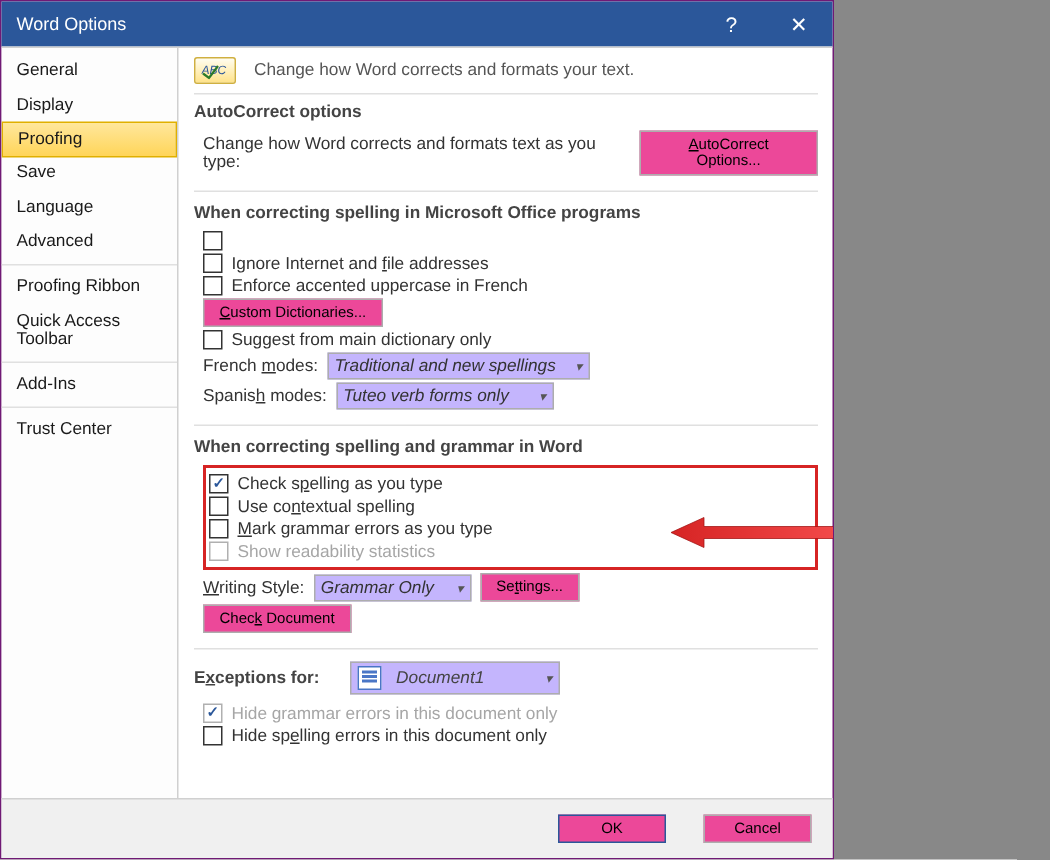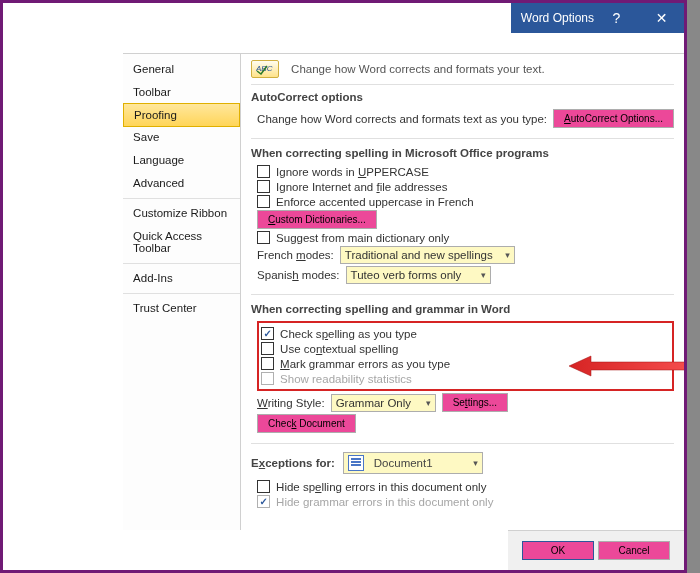--- a/index.html
+++ b/index.html
@@ -1,41 +1,41 @@
 <!DOCTYPE html>
 <html><head>
   <meta charset="utf-8">
   <style>
     * { box-sizing: border-box; font-family: "Segoe UI", Tahoma, sans-serif; }
     body { margin: 0; background: #888; width: 700px; height: 573px; overflow: hidden; }
-    .window { width: 687px; height: 573px; background: #fff; border: 3px solid #701a75; display: flex; flex-direction: column; align-items: flex-end; }
+    .window { width: 556px; height: 573px; background: #fff; border: 1px solid #701a75; display: flex; flex-direction: column; }
     .title-bar { height: 30px; background: #2b579a; color: #fff; display: flex; align-items: center; padding: 0 0 0 10px; font-size: 12px; }
     .title-bar .spacer { flex: 1; }
     .title-bar .tbtn { width: 45px; height: 30px; display: flex; align-items: center; justify-content: center; font-size: 14px; cursor: default; }
-    .body { flex: 1; display: flex; overflow: hidden; border-top: 1px solid #d0d0d0; margin-top: 20px; }
+    .body { flex: 1; display: flex; overflow: hidden; border-top: 1px solid #d0d0d0; }
     .sidebar { width: 118px; background: #fdfdfd; border-right: 1px solid #d0d0d0; padding-top: 4px; }
     .nav-item { padding: 5px 10px; font-size: 11.5px; color: #1a1a1a; cursor: default; border-bottom: 1px solid transparent; }
     .nav-item.sel { background: linear-gradient(#ffe79c, #ffd559); border: 1px solid #e0b000; margin: -1px 0; }
     .nav-sep { height: 1px; background: #e0e0e0; margin: 3px 0; }
     .content { flex: 1; overflow: auto; padding: 4px 10px 8px 10px; font-size: 11.5px; color: #333; }
     .sect-head { font-weight: bold; color: #444; margin: 10px 0 6px 0; border-top: 1px solid #e0e0e0; padding-top: 8px; }
     .sect-head.first { border-top: none; padding-top: 0; margin-top: 6px; }
     .row { display: flex; align-items: center; gap: 6px; margin: 2px 0; }
     .indent { margin-left: 6px; }
     .cb { width: 13px; height: 13px; border: 1px solid #333; display: inline-flex; align-items: center; justify-content: center; font-size: 10px; background: #fff; flex-shrink: 0; }
     .cb.disabled { border-color: #b0b0b0; }
     .cb.checkmark::after { content: "✓"; color: #2b579a; font-weight: bold; line-height: 1; }
     .btn { border: 1px solid #adadad; background: #ec4899; padding: 3px 10px; font-size: 10px; cursor: default; }
-    .sel-box { border: 1px solid #adadad; background: #fef9c3; padding: 2px 4px; font-size: 11.5px; display: inline-flex; align-items: center; gap: 6px; min-width: 120px; }
+    .sel-box { border: 1px solid #adadad; background: #c4b5fd; padding: 2px 4px; font-size: 11.5px; display: inline-flex; align-items: center; gap: 6px; min-width: 120px; font-style: italic; }
     .sel-box .arrow { margin-left: auto; font-size: 9px; color: #555; }
     .u { text-decoration: underline; }
     .disabled-text { color: #a6a6a6; }
     .red-box { border: 2px solid #d62424; padding: 2px 2px; margin: 2px 0; position: relative; }
     .arrow-svg { position: absolute; left: 310px; top: 30px; pointer-events: none; }
-    .footer { height: 40px; border-top: 1px solid #d0d0d0; display: flex; align-items: center; justify-content: flex-end; gap: 4px; padding: 0 14px; background: #f0f0f0; }
+    .footer { height: 40px; border-top: 1px solid #d0d0d0; display: flex; align-items: center; justify-content: flex-end; gap: 25px; padding: 0 14px; background: #f0f0f0; }
     .footer .btn { min-width: 72px; text-align: center; }
     .footer .btn.primary { border: 1px solid #2b579a; }
     .icon-badge { width: 28px; height: 18px; display: inline-flex; align-items: center; justify-content: center; background: linear-gradient(#fffdf0,#ffe38a); border: 1px solid #d0b040; border-radius: 2px; margin-right: 6px; font-style: italic; }
     .doc-ico { width: 16px; height: 16px; display: inline-block; background: #fff; border: 1px solid #4a76c6; position: relative; margin-right: 4px; }
     .doc-ico::after { content:""; position:absolute; left:2px; top:2px; right:2px; height:2px; background:#4a76c6; box-shadow: 0 3px 0 #4a76c6, 0 6px 0 #4a76c6; }
     label { cursor: default; }
   </style>
 </head>
 <body>
 
@@ -43,27 +43,27 @@
   <div class="title-bar">
     <span>Word Options</span>
     <span class="spacer"></span>
     <div class="tbtn">?</div>
     <div class="tbtn">✕</div>
   </div>
 
   <div class="body">
     <div class="sidebar">
       <div class="nav-item">General</div>
-      <div class="nav-item">Toolbar</div>
+      <div class="nav-item">Display</div>
       <div class="nav-item sel">Proofing</div>
       <div class="nav-item">Save</div>
       <div class="nav-item">Language</div>
       <div class="nav-item">Advanced</div>
       <div class="nav-sep"></div>
-      <div class="nav-item">Customize Ribbon</div>
+      <div class="nav-item">Proofing Ribbon</div>
       <div class="nav-item">Quick Access Toolbar</div>
       <div class="nav-sep"></div>
       <div class="nav-item">Add-Ins</div>
       <div class="nav-sep"></div>
       <div class="nav-item">Trust Center</div>
     </div>
 
     <div class="content">
       <div class="row" style="border-bottom:1px solid #e0e0e0; padding-bottom:6px;">
         <span class="icon-badge">
@@ -78,21 +78,20 @@
       <div class="sect-head first">AutoCorrect options</div>
       <div class="row indent">
         <span>Change how Word corrects and formats text as you type:</span>
         <button class="btn"><span class="u">A</span><span>utoCorrect Options...</span></button>
       </div>
 
       <div class="sect-head">When correcting spelling in Microsoft Office programs</div>
       <div class="indent">
         <div class="row">
             <span class="cb"></span>
-            <label>Ignore words in <span class="u">U</span>PPERCASE</label>
           </div>
         <div class="row">
             <span class="cb"></span>
             <label>Ignore Internet and <span class="u">f</span>ile addresses</label>
           </div>
         <div class="row">
             <span class="cb"></span>
             <label>Enforce accented uppercase in French</label>
           </div>
         <div class="row">
@@ -153,36 +152,36 @@
             <span>Grammar Only</span>
               <span class="arrow">▾</span>
           </div>
           <button class="btn">Se<span class="u">t</span>tings...</button>
         </div>
         <div class="row">
             <button class="btn">Chec<span class="u">k</span> Document</button>
           </div>
       </div>
 
-      <div class="sect-head" style="display:flex;align-items:center;gap:8px;font-weight:bold;">
+      <div class="sect-head" style="display:flex;align-items:center;gap:20px;font-weight:bold;">
         <span>E<span class="u">x</span>ceptions for:</span>
         <div class="sel-box" style="min-width:140px;font-weight:normal;">
           <span class="doc-ico"></span>
           <span>Document1</span>
             <span class="arrow">▾</span>
         </div>
       </div>
       <div class="indent">
         <div class="row">
+            <span class="cb disabled checkmark" style="color:#b0b0b0"></span>
+            <label class="disabled-text">Hide grammar err<span>o</span>rs in this document only</label>
+          </div>
+        <div class="row">
             <span class="cb"></span>
             <label>Hide sp<span class="u">e</span>lling errors in this document only</label>
-          </div>
-        <div class="row">
-            <span class="cb disabled checkmark" style="color:#b0b0b0"></span>
-            <label class="disabled-text">Hide grammar err<span>o</span>rs in this document only</label>
           </div>
       </div>
     </div>
   </div>
 
   <div class="footer">
     <button class="btn primary">OK</button>
     <button class="btn">Cancel</button>
   </div>
 </div>

